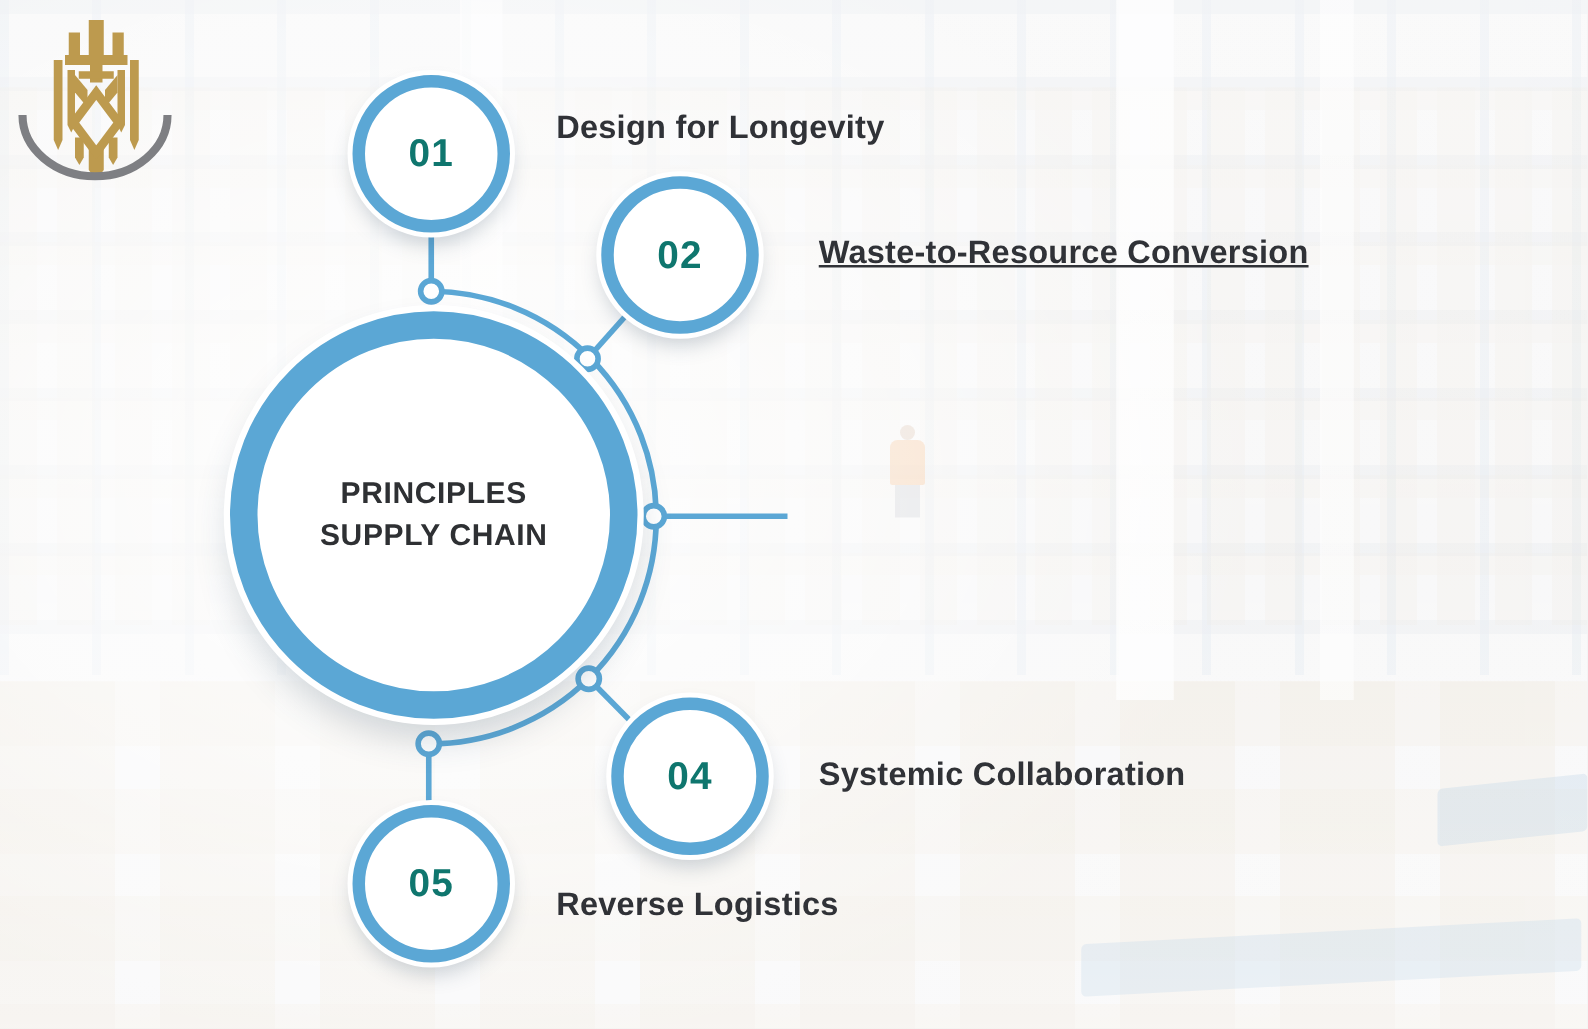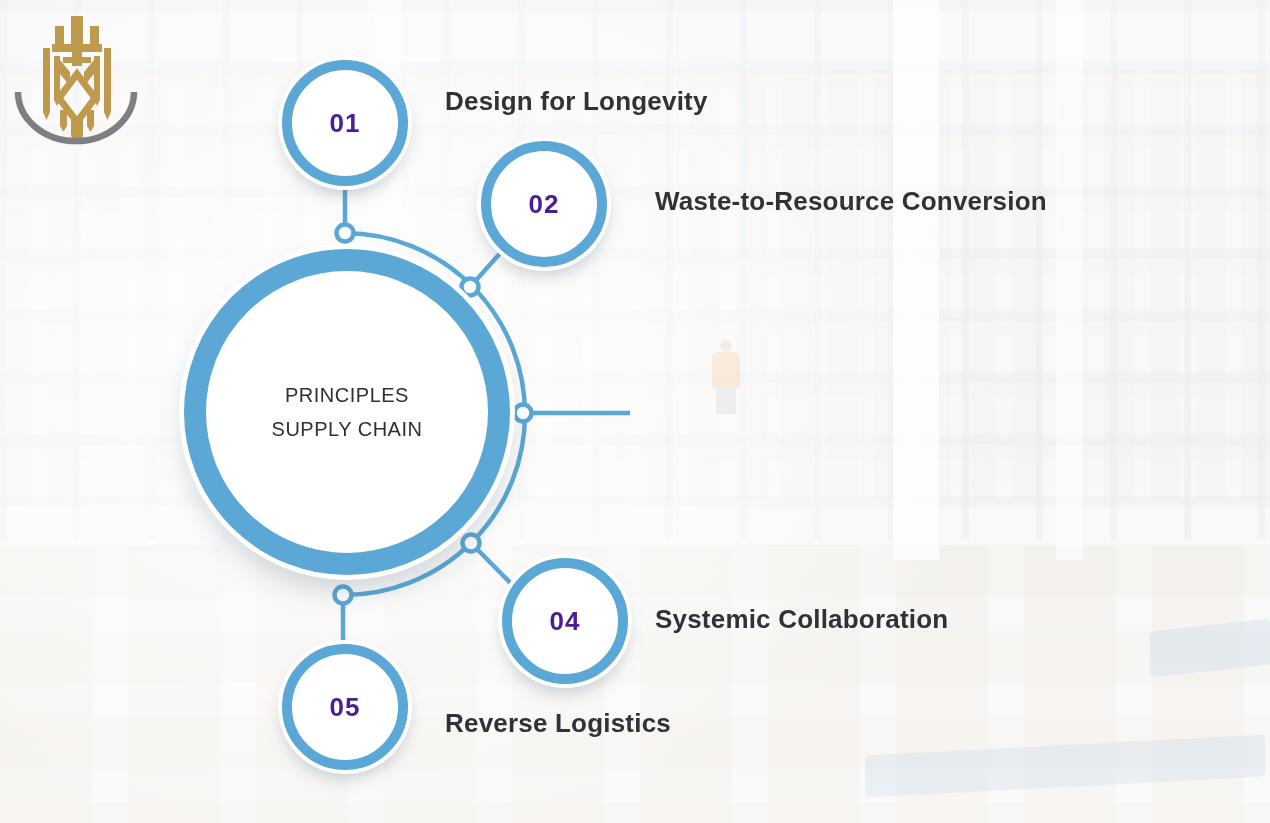--- a/index.html
+++ b/index.html
@@ -52,39 +52,39 @@
   
   .connectors{position:absolute;left:0;top:0;z-index:2;}
   .stroke-accent{stroke:var(--accent-blue);}
   .node-ring{fill:#fff;stroke:var(--accent-blue);}
 
   
   .center-circle{position:absolute;left:184px;top:249px;width:326px;height:326px;border-radius:50%;
     background:#fff;border:22px solid var(--accent-blue);z-index:3;
     box-shadow:0 0 0 5px #fff, 0 16px 28px rgba(55,80,105,.22);
     display:flex;align-items:center;justify-content:center;}
-  .center-title{font-weight:400;font-size:20px;line-height:34px;letter-spacing:.5px;
+  .center-title{font-weight:700;font-size:24px;line-height:34px;letter-spacing:.5px;
     color:var(--text-dark);text-align:center;}
   .center-title span{display:block;}
 
   .item-circle{position:absolute;width:126px;height:126px;border-radius:50%;background:#fff;
     border:10px solid var(--accent-blue);z-index:3;
     box-shadow:0 0 0 4px #fff, 0 9px 16px rgba(55,80,105,.25);
     display:flex;align-items:center;justify-content:center;}
-  .item-num{font-weight:800;font-size:26px;letter-spacing:1px;color:#4c1d95;}
+  .item-num{font-weight:800;font-size:31px;letter-spacing:1px;color:#0f766e;}
   .c1{left:282px;top:60px;}
   .c2{left:481px;top:141px;}
   .c3{left:567px;top:350px;}
-  .c4{left:502px;top:558px;}
+  .c4{left:489px;top:558px;}
   .c5{left:282px;top:644px;align-items:center;}
 
   .item-label{position:absolute;z-index:3;font-weight:700;font-size:26px;line-height:32px;
     color:#303237;white-space:nowrap;letter-spacing:.2px;text-align:right;}
   .l1{left:445px;top:85px;}
-  .l2{left:655px;top:185px;}
+  .l2{left:655px;top:185px;text-decoration:underline;}
   .l3{left:740px;top:400px;}
   .l4{left:655px;top:603px;}
   .l5{left:445px;top:707px;}
 
   
   .logo{position:absolute;left:10px;top:2px;width:132px;height:150px;z-index:4;}
 </style>
 </head>
 <body>
 

